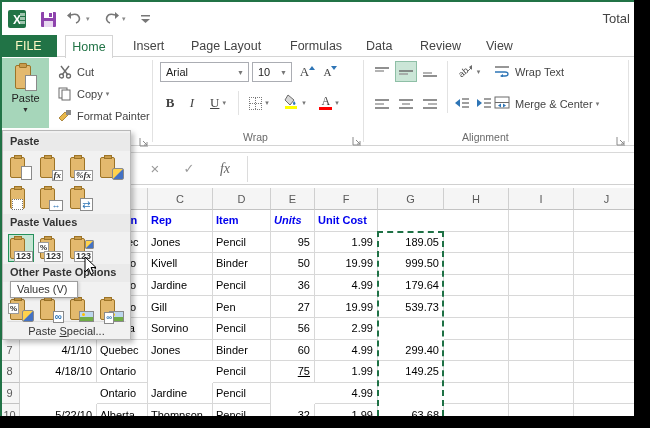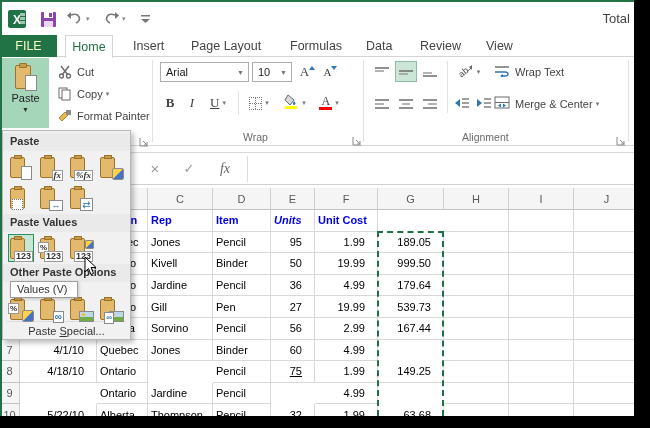--- a/index.html
+++ b/index.html
@@ -63,21 +63,21 @@
   #fxbar .btn { position:absolute; top:0; height:31px; display:flex; align-items:center; justify-content:center; width:30px; color:#9a9a9a; }
   #fx-divider { position:absolute; left:247px; top:3px; width:1px; height:26px; background:#dcdcdc; }
   #formula-input { position:absolute; left:252px; top:0; width:382px; height:31px; background:#fff; font-size:11px; }
 
   
   #sheet { left:0; top:188px; width:650px; height:240px; background:#fff; }
   .ghead { position:absolute; background:#f5f5f5; color:#595959; font-size:11px; display:flex; align-items:center; justify-content:center;
            border-right:1px solid #cfcfcf; border-bottom:1px solid #c3c3c3; }
   .gcell { position:absolute; font-size:11px; color:#000; display:flex; align-items:center;
            border-right:1px solid #d8d8d8; border-bottom:1px solid #d8d8d8; background:#fff; overflow:visible; white-space:nowrap; }
-  .gcell.right { justify-content:flex-end; padding-right:12px; }
+  .gcell.right { justify-content:flex-end; padding-right:4px; }
   .gcell.left  { padding-left:3px; }
   .gcell.hdrblue { color:#0000ee; font-weight:bold; }
   #ants { border:2px dashed #1e7145; border-bottom:none; z-index:10; pointer-events:none; }
 
   
   #paste-menu { left:2px; top:130px; width:129px; height:210px; background:#f1f1f1; border:1px solid #b8b8b8;
                 box-shadow:3px 3px 5px rgba(0,0,0,.25); z-index:50; }
   .menu-h { position:absolute; left:0; width:127px; height:18px; font-size:11px; font-weight:bold; color:#333;
             padding:2px 0 0 7px; background:#eaeaea; }
   .icon-row { position:absolute; left:0; width:127px; height:30px; }
@@ -447,30 +447,30 @@
     <div class="gcell abs right" style="left: 378px; top: 108.4px; width: 66px; height: 21.6px;">539.73</div>
     <div class="gcell abs left" style="left: 444px; top: 108.4px; width: 65px; height: 21.6px;"></div>
     <div class="gcell abs left" style="left: 509px; top: 108.4px; width: 65px; height: 21.6px;"></div>
     <div class="gcell abs left" style="left: 574px; top: 108.4px; width: 66px; height: 21.6px;"></div>
     <div class="gcell abs right" style="left: 20px; top: 130px; width: 77px; height: 21.6px;"></div>
     <div class="gcell abs left" style="left: 97px; top: 130px; width: 51px; height: 21.6px;">Alberta</div>
     <div class="gcell abs left" style="left: 148px; top: 130px; width: 65px; height: 21.6px;">Sorvino</div>
     <div class="gcell abs left" style="left: 213px; top: 130px; width: 58px; height: 21.6px;">Pencil</div>
     <div class="gcell abs right" style="left: 271px; top: 130px; width: 44px; height: 21.6px;">56</div>
     <div class="gcell abs right" style="left: 315px; top: 130px; width: 63px; height: 21.6px;">2.99</div>
-    <div class="gcell abs right" style="left: 378px; top: 130px; width: 66px; height: 21.6px;">167.44</div>
     <div class="gcell abs left" style="left: 444px; top: 130px; width: 65px; height: 21.6px;"></div>
     <div class="gcell abs left" style="left: 509px; top: 130px; width: 65px; height: 21.6px;"></div>
     <div class="gcell abs left" style="left: 574px; top: 130px; width: 66px; height: 21.6px;"></div>
     <div class="gcell abs right" style="left: 20px; top: 151.6px; width: 77px; height: 21.6px;">4/1/10</div>
     <div class="gcell abs left" style="left: 97px; top: 151.6px; width: 51px; height: 21.6px;">Quebec</div>
     <div class="gcell abs left" style="left: 148px; top: 151.6px; width: 65px; height: 21.6px;">Jones</div>
     <div class="gcell abs left" style="left: 213px; top: 151.6px; width: 58px; height: 21.6px;">Binder</div>
     <div class="gcell abs right" style="left: 271px; top: 151.6px; width: 44px; height: 21.6px;">60</div>
     <div class="gcell abs right" style="left: 315px; top: 151.6px; width: 63px; height: 21.6px;">4.99</div>
+    <div class="gcell abs right" style="left: 378px; top: 151.6px; width: 66px; height: 21.6px;">299.40</div>
     <div class="gcell abs left" style="left: 444px; top: 151.6px; width: 65px; height: 21.6px;"></div>
     <div class="gcell abs left" style="left: 509px; top: 151.6px; width: 65px; height: 21.6px;"></div>
     <div class="gcell abs left" style="left: 574px; top: 151.6px; width: 66px; height: 21.6px;"></div>
     <div class="gcell abs right" style="left: 20px; top: 173.2px; width: 77px; height: 21.6px;">4/18/10</div>
     <div class="gcell abs left" style="left: 97px; top: 173.2px; width: 51px; height: 21.6px;">Ontario</div>
     <div class="gcell abs left" style="left: 213px; top: 173.2px; width: 58px; height: 21.6px;">Pencil</div>
     <div class="gcell abs right" style="left: 271px; top: 173.2px; width: 44px; height: 21.6px; text-decoration: underline;">75</div>
     <div class="gcell abs right" style="left: 315px; top: 173.2px; width: 63px; height: 21.6px;">1.99</div>
     <div class="gcell abs right" style="left: 378px; top: 173.2px; width: 66px; height: 21.6px;">149.25</div>
     <div class="gcell abs left" style="left: 444px; top: 173.2px; width: 65px; height: 21.6px;"></div>

